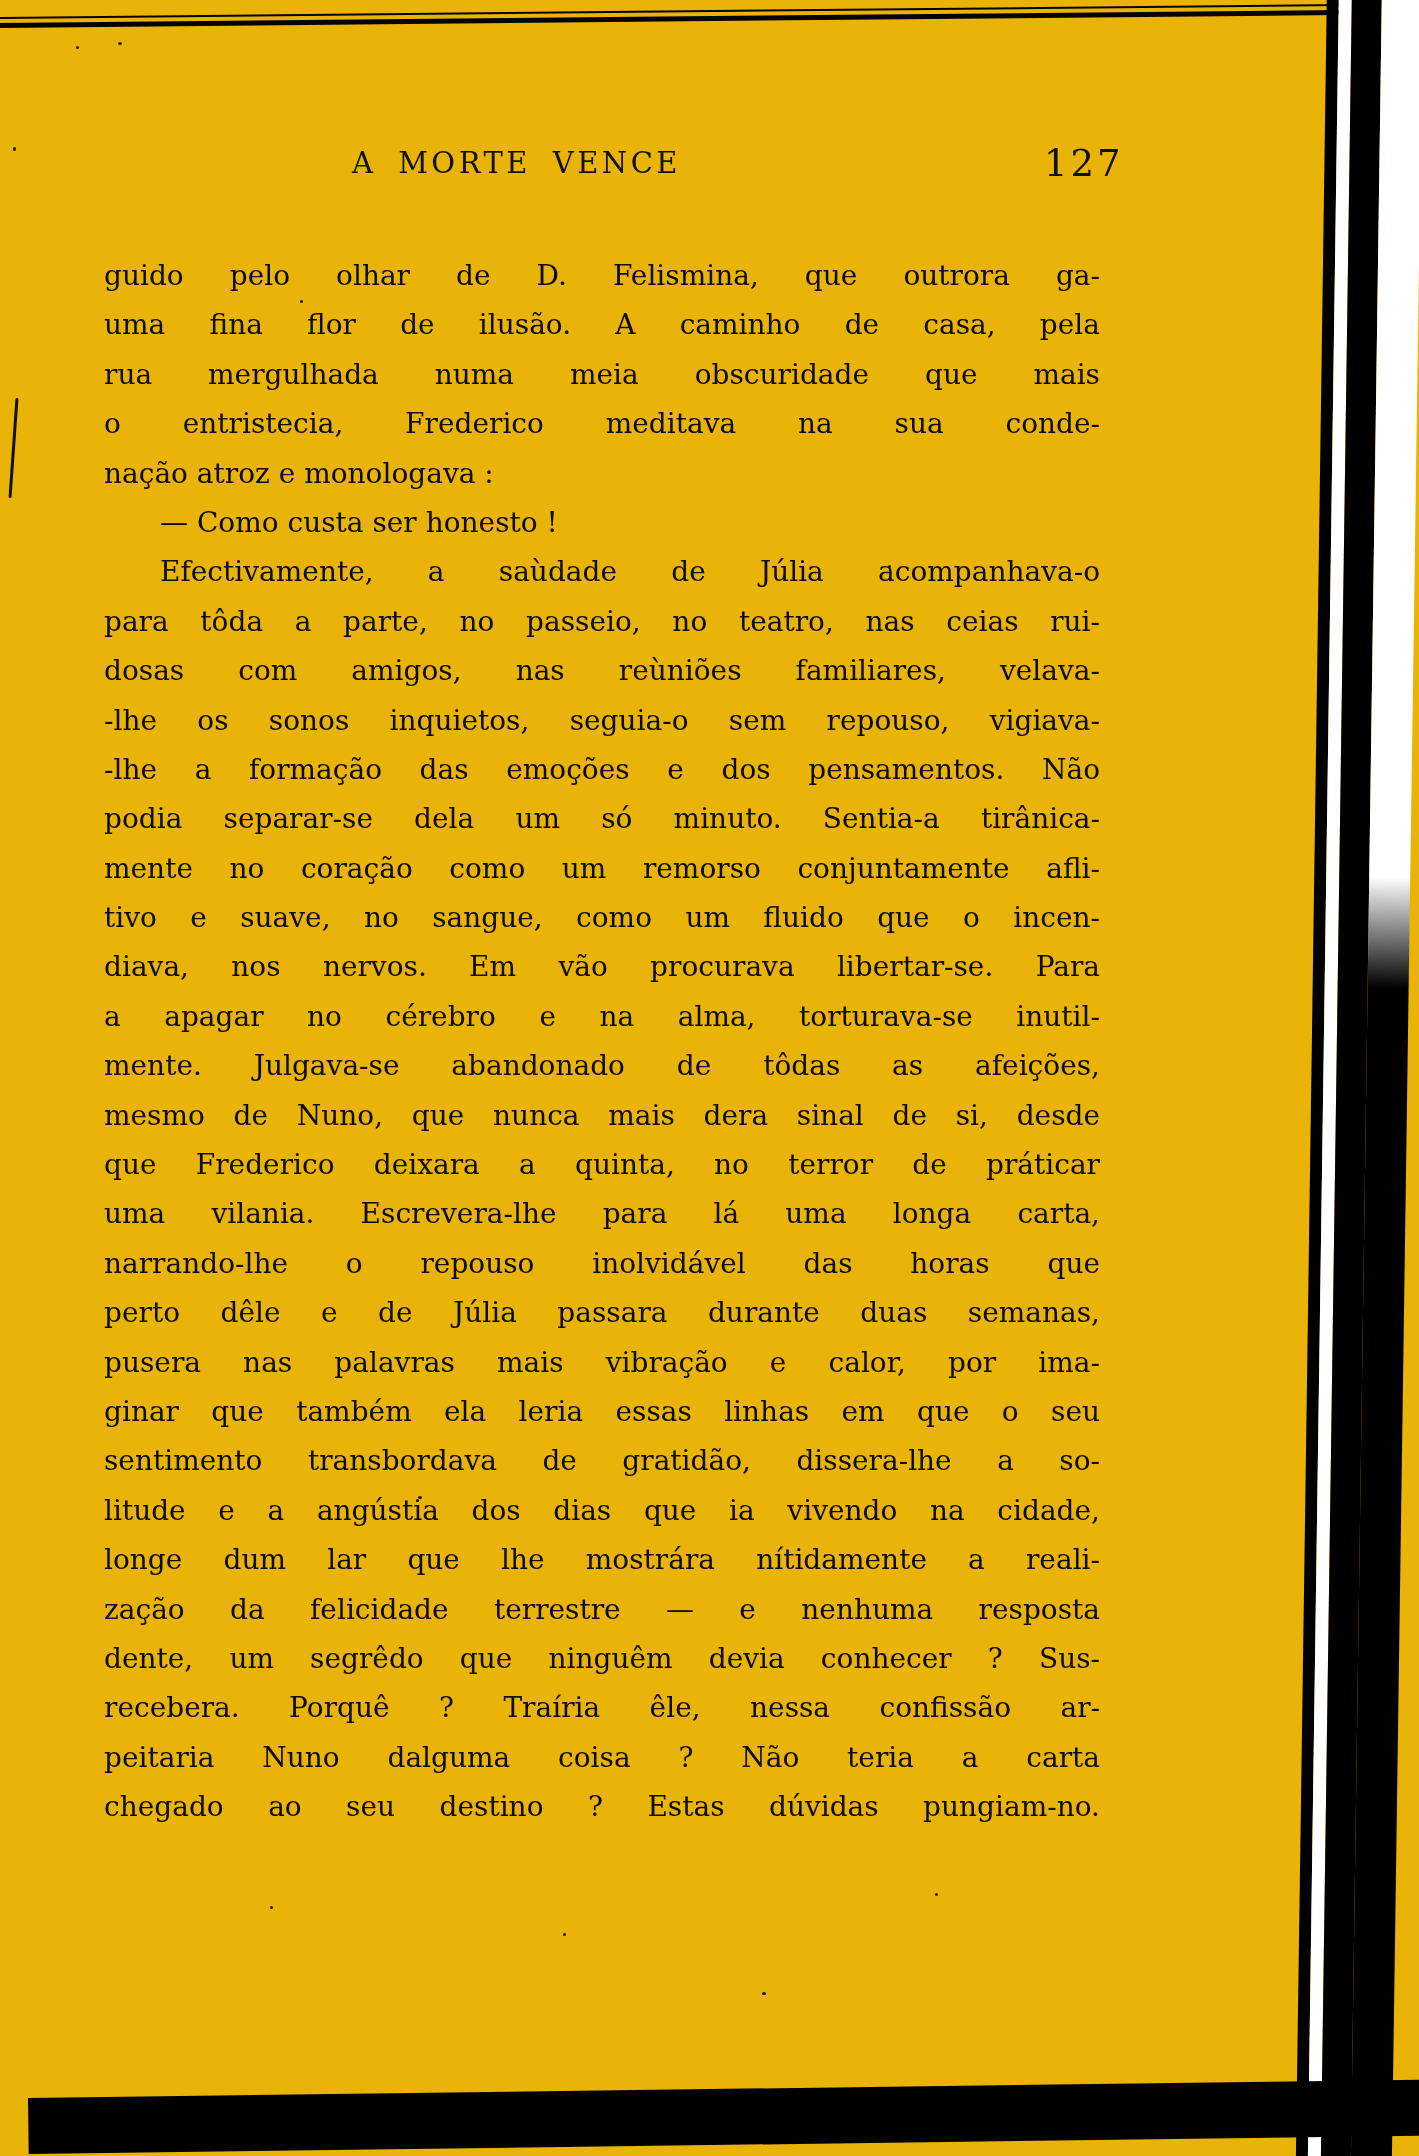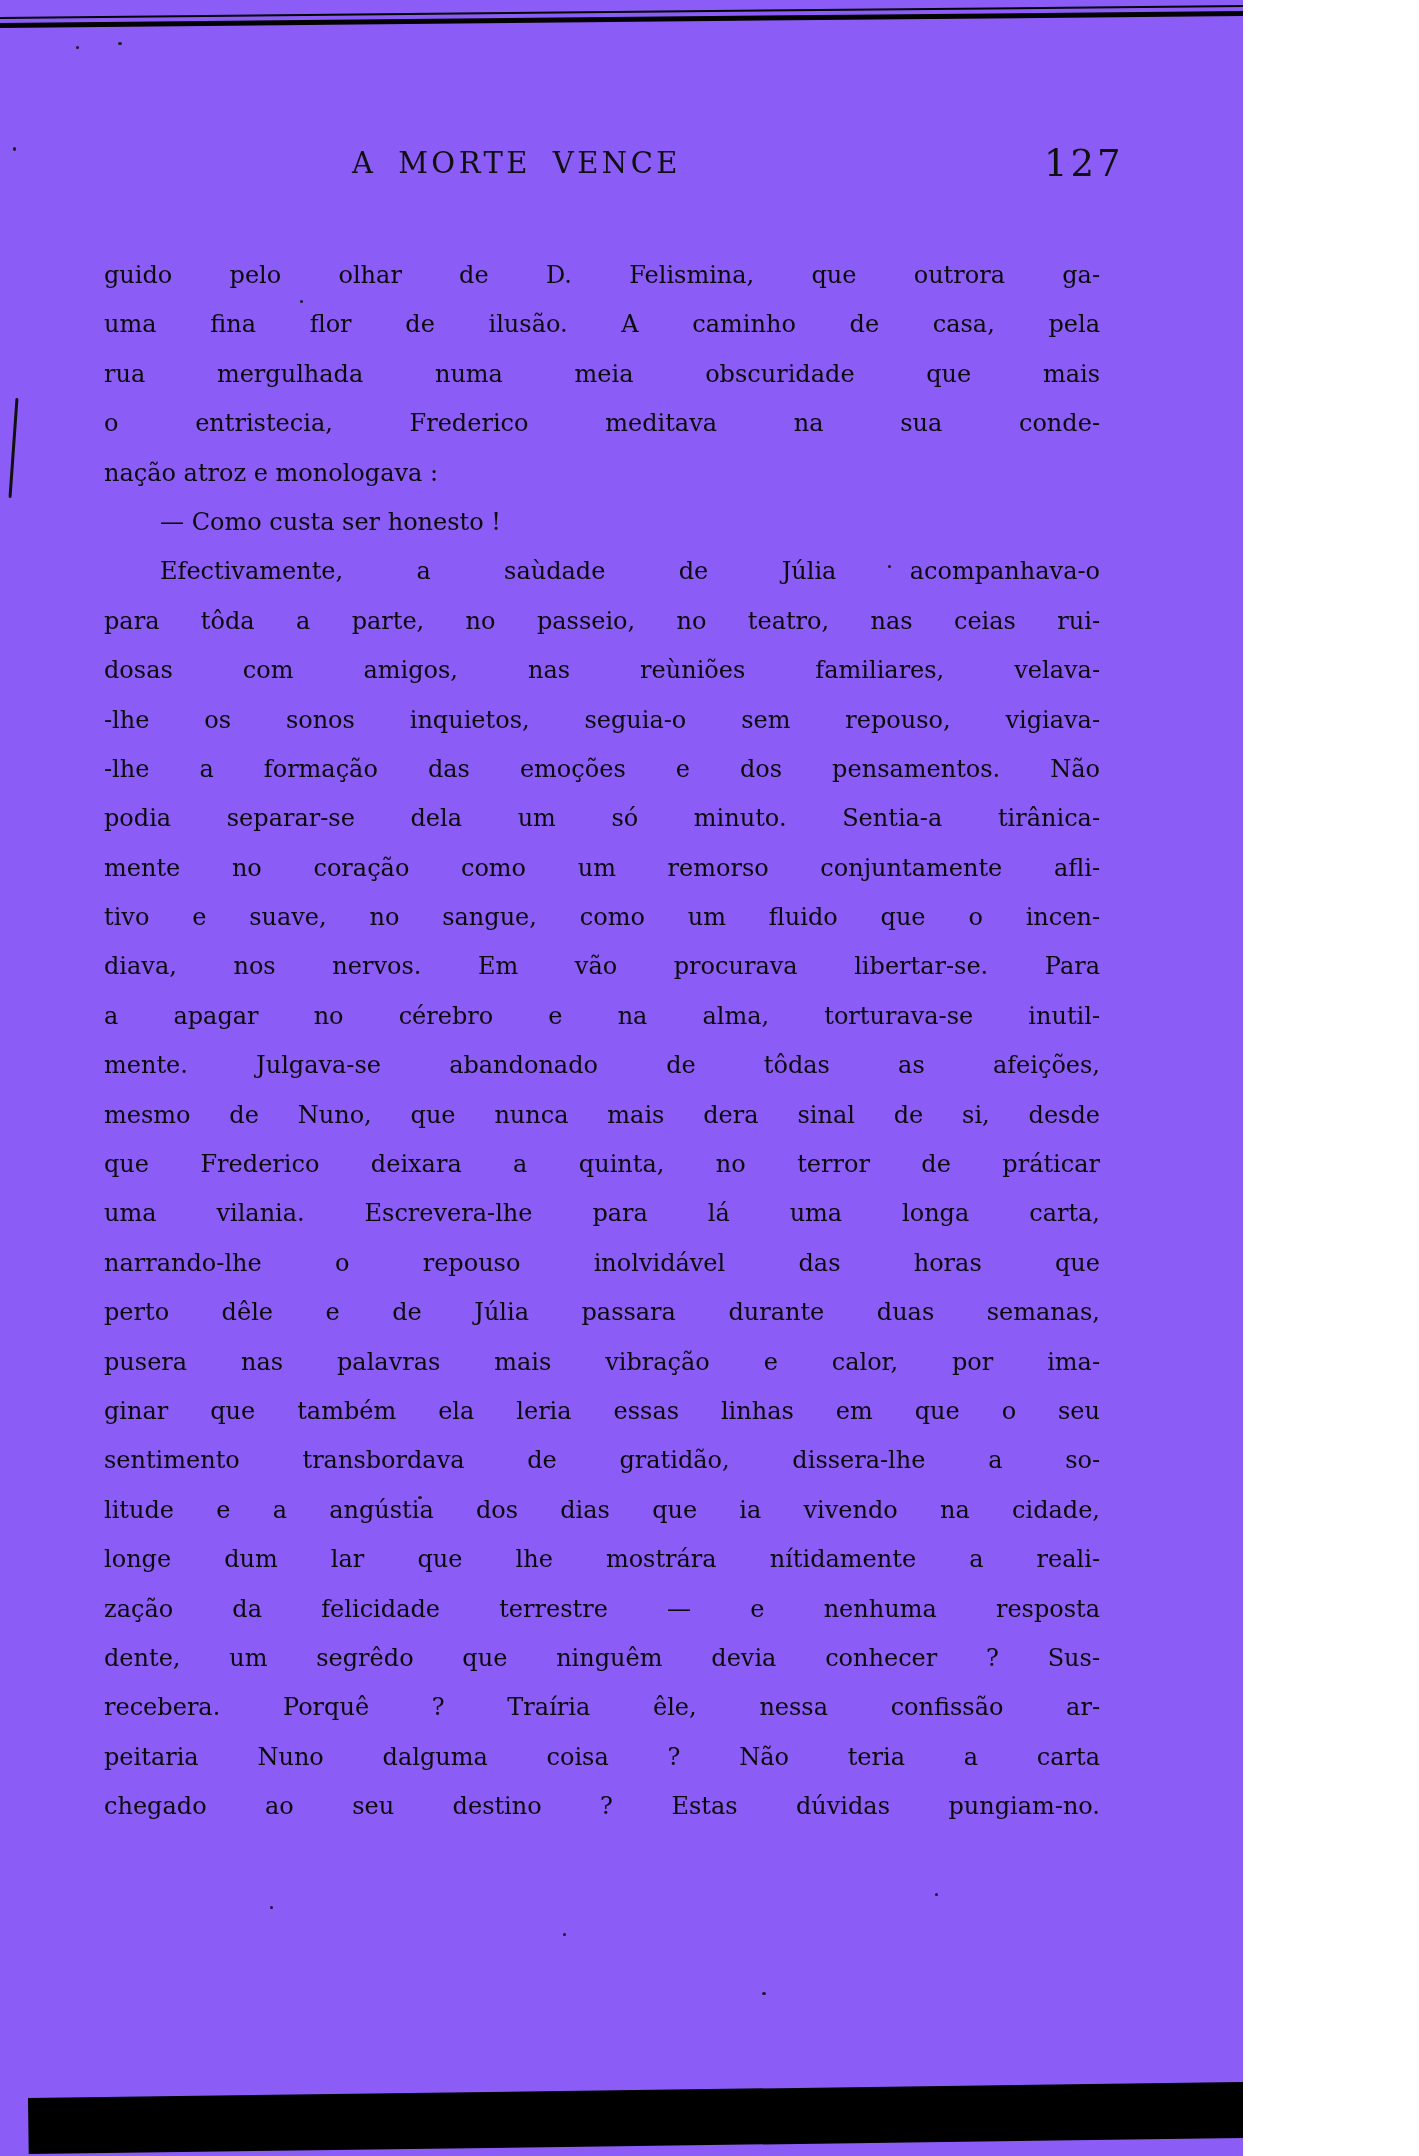--- a/index.html
+++ b/index.html
@@ -1,20 +1,20 @@
 <!DOCTYPE html>
 <html><head>
 <meta charset="utf-8">
 <style>
   html, body { margin: 0; padding: 0; background: #ffffff; }
   .page {
     position: relative;
-    width: 1243px;
+    width: 1419px;
     height: 2156px;
-    background: #8b5cf6;
+    background: #eab308;
     overflow: hidden;
     font-family: "DejaVu Serif", "Liberation Serif", serif;
     color: #0b0b0b;
   }
 
   
   .top-rule {
     position: absolute;
     left: -10px;
     top: 17px;
@@ -47,21 +47,21 @@
   }
 
   
   .body-text {
     position: absolute;
     left: 104px;
     top: 251px;
     width: 996px;
   }
   .line {
-    font-size: 24px;
+    font-size: 28px;
     line-height: 49.4px;
     height: 49.4px;
     overflow: hidden;
     text-align: justify;
     text-align-last: justify;
     color: #0b0b0b;
   }
   .line.indent { text-indent: 56px; }
   .line.no-justify { text-align: center; text-align-last: left; }
 

